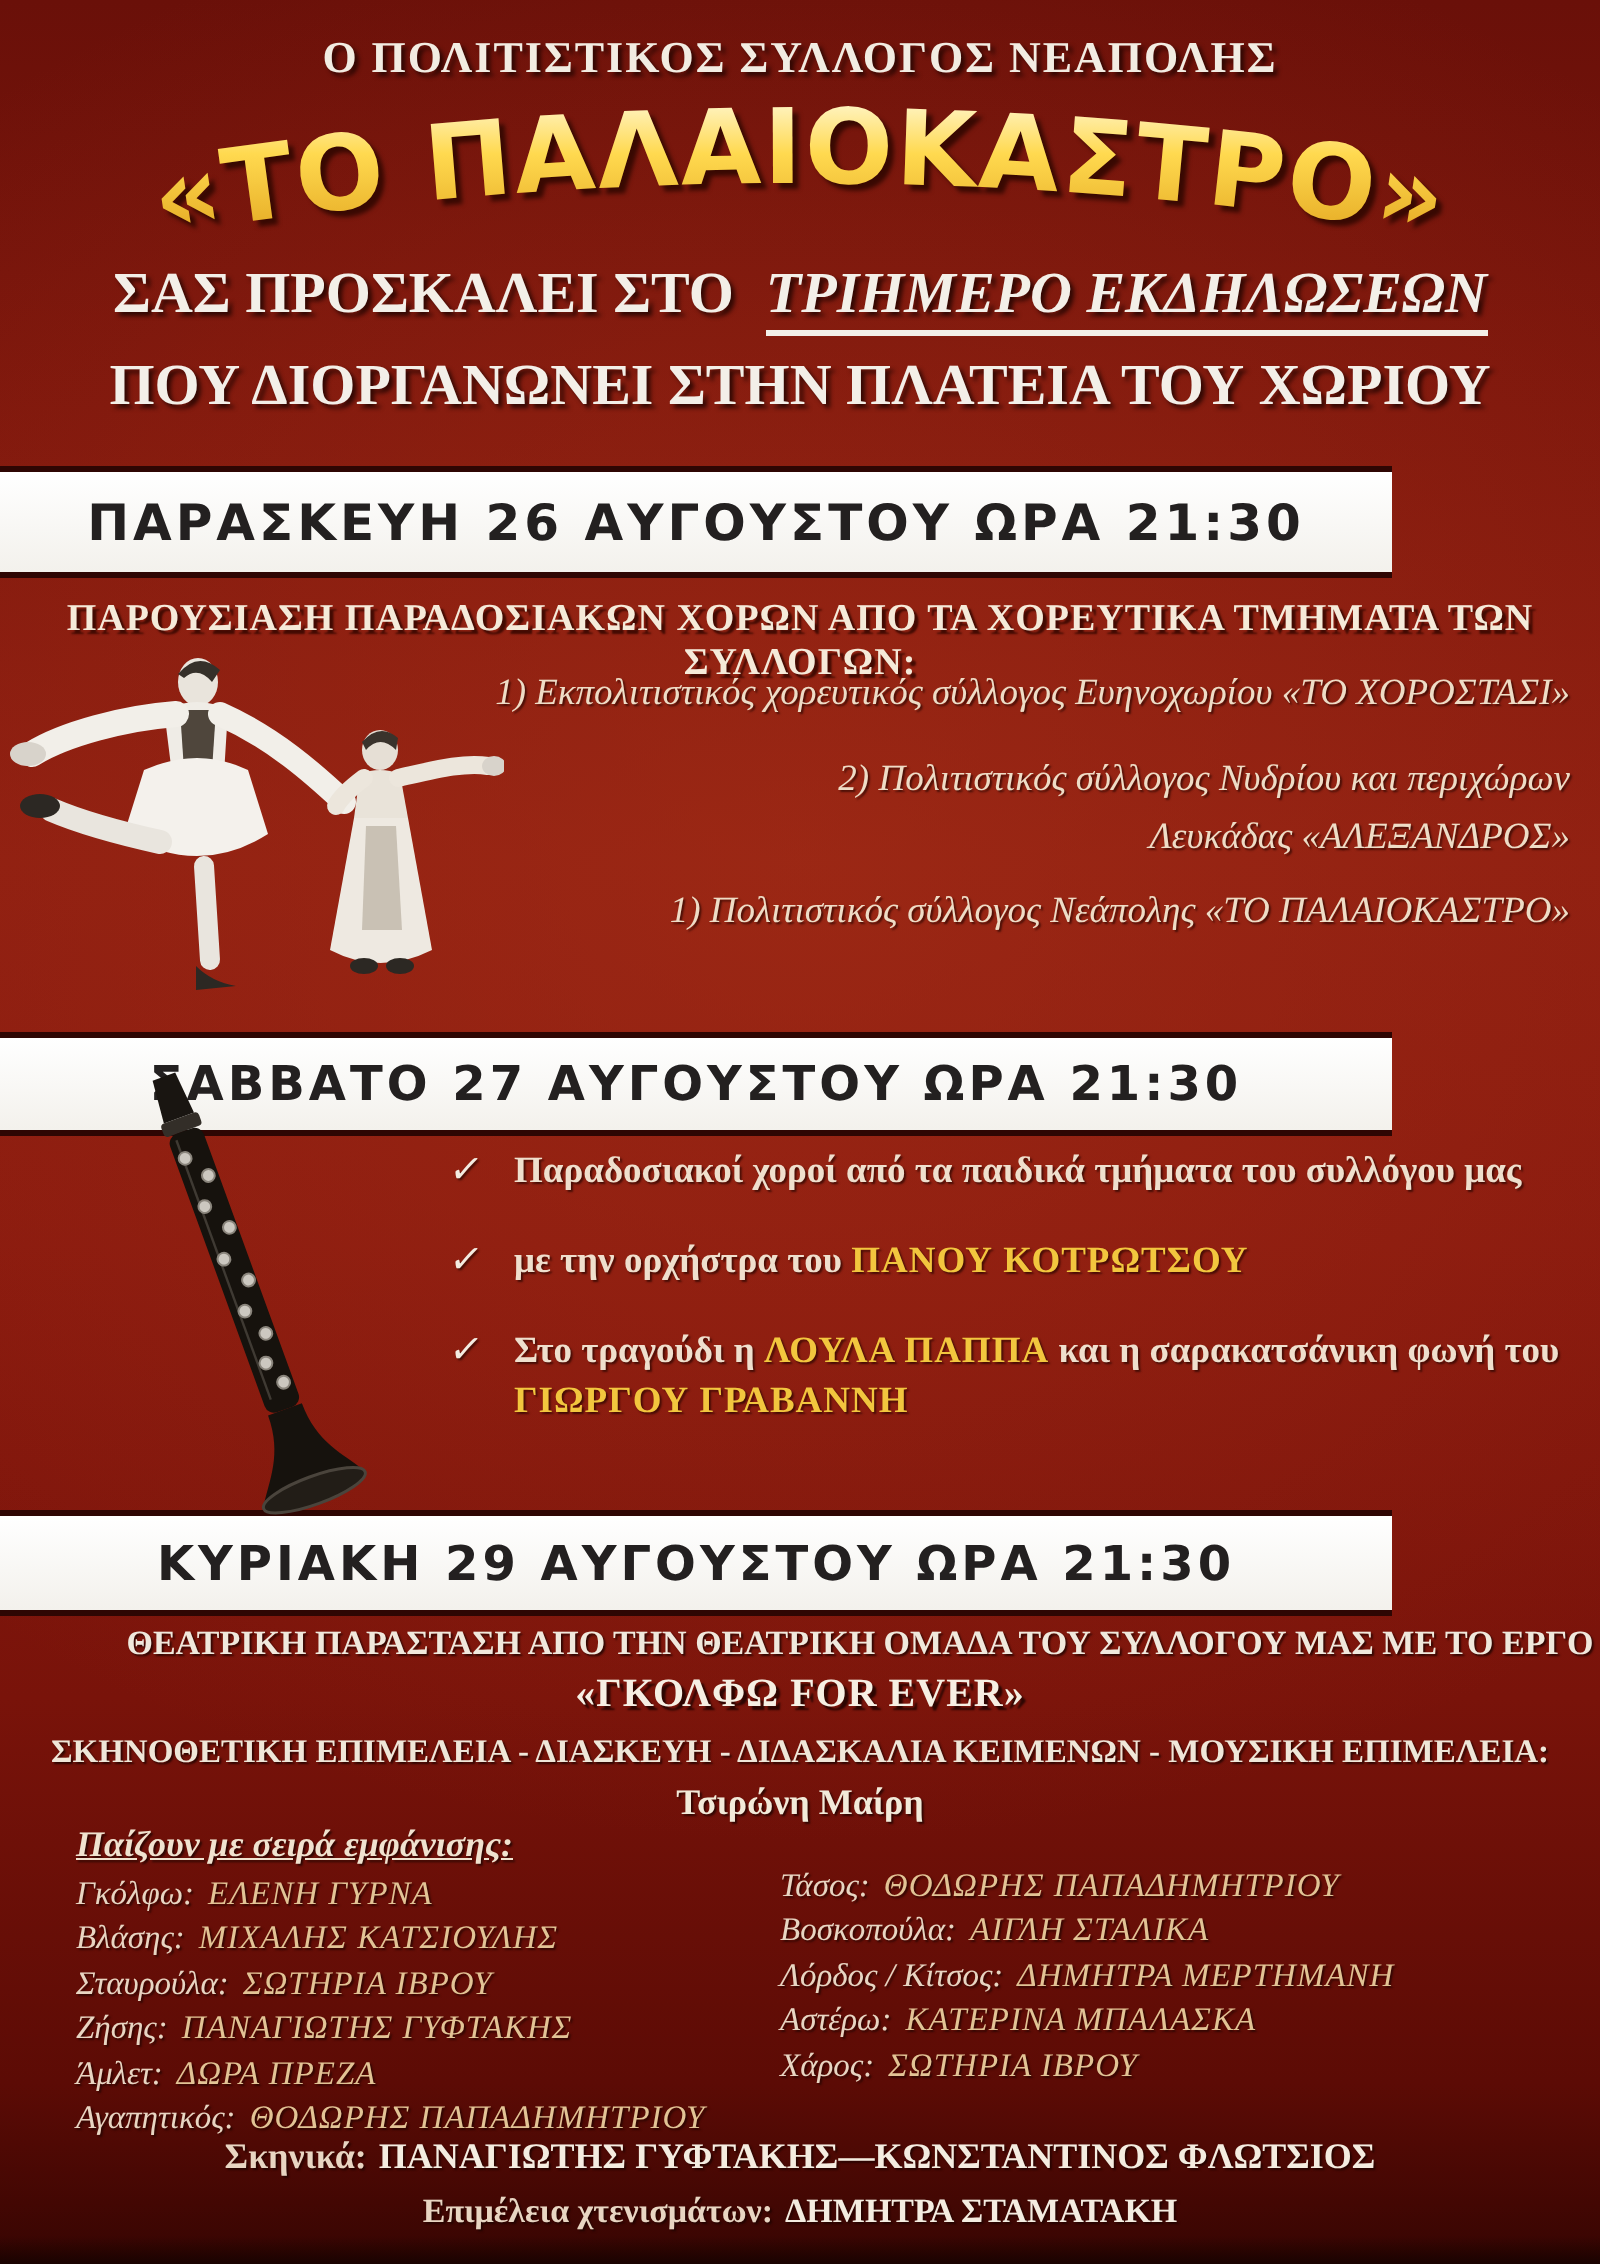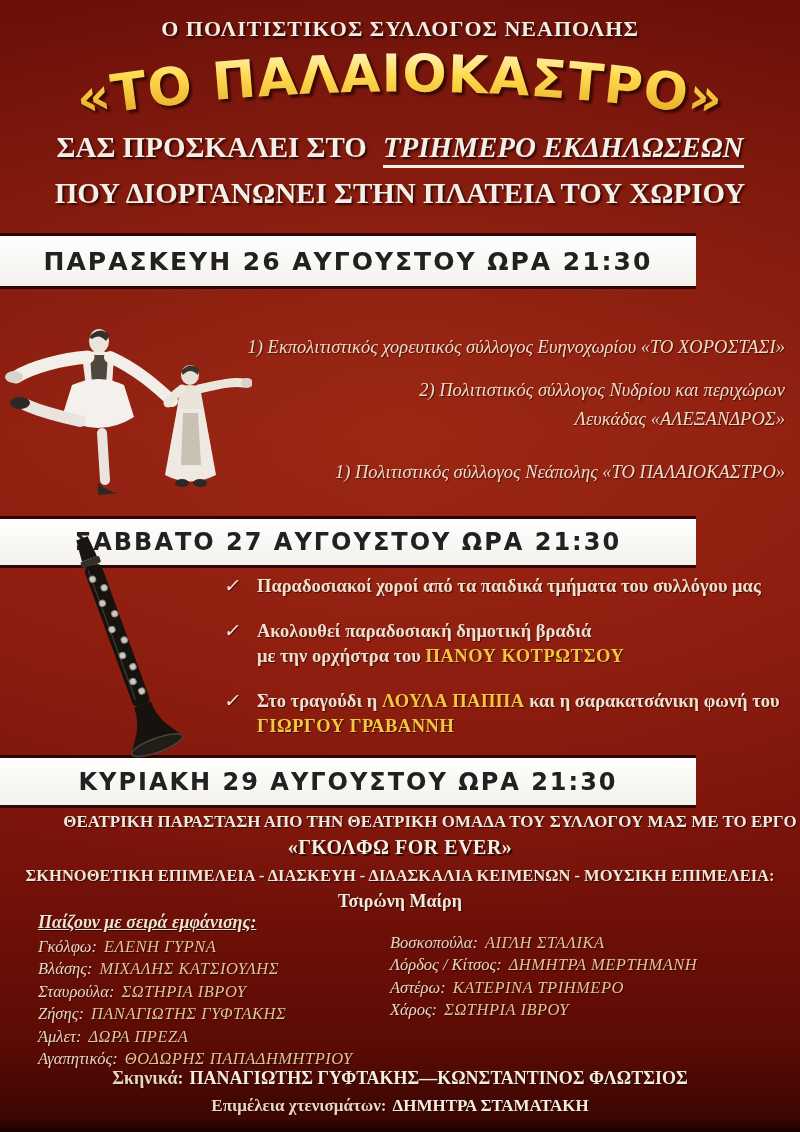--- a/index.html
+++ b/index.html
@@ -29,21 +29,21 @@
     font-family:"DejaVu Sans",sans-serif;font-weight:600;color:#232020;letter-spacing:2px;z-index:2;}
   .band-1{top:233px;height:50px;font-size:25px;}
   .band-2{top:516px;height:46px;font-size:24px;text-align:right;}
   .band-3{top:755px;height:47px;font-size:24px;}
   
   .fri-heading{top:299px;font-size:19px;font-weight:bold;color:#f5ead9;
     text-shadow:2px 2px 1px rgba(62,9,2,.95);letter-spacing:.5px;}
   .fri-items{top:334px;left:240px;width:545px;text-align:right;
     font-style:italic;font-size:18.5px;color:#eedcc6;text-shadow:1px 1px 1px rgba(40,5,0,.7);}
   .fri-items .li{line-height:26px;}
-  .li-sp-a{margin-bottom:17px;} .li-sp-b{margin-bottom:3px;} .li-sp-c{margin-bottom:27px;}
+  .li-sp-a{margin-bottom:17px;} .li-sp-b{margin-bottom:3px;} .li-sp-c{margin-bottom:11px;}
   
   .sat-items{top:574px;left:225px;width:565px;font-size:18.5px;font-weight:600;
     color:#efdfcd;text-shadow:1px 1px 1px rgba(40,5,0,.7);}
   .sat-item{position:relative;padding-left:32px;line-height:25px;}
   .sat-gap{margin-top:20px;}
   .check{position:absolute;left:0;top:-1px;color:#f3ece1;font-size:19px;font-weight:bold;
     font-family:"DejaVu Sans",sans-serif;transform:skewX(-10deg);}
   .gold-name{color:#f2c63e;font-weight:bold;letter-spacing:.5px;}
   
   .dancers{top:325px;left:2px;z-index:4;}
@@ -87,20 +87,21 @@
     </text>
   </svg>
 
   <div class="abs center invite invite-1">
     <span>ΣΑΣ ΠΡΟΣΚΑΛΕΙ ΣΤΟ</span><span class="invite-ul">ΤΡΙΗΜΕΡΟ ΕΚΔΗΛΩΣΕΩΝ</span>
   </div>
   <div class="abs center invite invite-2">ΠΟΥ ΔΙΟΡΓΑΝΩΝΕΙ ΣΤΗΝ ΠΛΑΤΕΙΑ ΤΟΥ ΧΩΡΙΟΥ</div>
 
   <div class="abs band band-1">ΠΑΡΑΣΚΕΥΗ 26 ΑΥΓΟΥΣΤΟΥ ΩΡΑ 21:30</div>
 
+  <div class="abs center fri-heading">ΠΑΡΟΥΣΙΑΣΗ ΠΑΡΑΔΟΣΙΑΚΩΝ ΧΟΡΩΝ ΑΠΟ ΤΑ ΧΟΡΕΥΤΙΚΑ ΤΜΗΜΑΤΑ ΤΩΝ ΣΥΛΛΟΓΩΝ:</div>
 
   <div class="abs fri-items">
     <div class="li li-sp-a">1)  Εκπολιτιστικός χορευτικός σύλλογος Ευηνοχωρίου «ΤΟ ΧΟΡΟΣΤΑΣΙ»</div>
     <div class="li li-sp-b">2)  Πολιτιστικός σύλλογος Νυδρίου και περιχώρων</div>
     <div class="li li-sp-c">Λευκάδας  «ΑΛΕΞΑΝΔΡΟΣ»</div>
     <div class="li">1)  Πολιτιστικός σύλλογος Νεάπολης «ΤΟ ΠΑΛΑΙΟΚΑΣΤΡΟ»</div>
   </div>
 
   <svg class="abs dancers" width="250" height="190" viewBox="0 0 250 190">
     <ellipse cx="97" cy="16" rx="10" ry="12" fill="#e9e4dc"></ellipse>
@@ -150,21 +151,20 @@
     </g>
   </svg>
 
   <div class="abs sat-items">
     <div class="sat-item">
       <span class="check">✓</span>
       <span>Παραδοσιακοί χοροί από τα παιδικά τμήματα του συλλόγου μας</span>
     </div>
     <div class="sat-item sat-gap">
       <span class="check">✓</span>
-      <div>Ακολουθεί παραδοσιακή δημοτική βραδιά</div>
       <div><span>με την ορχήστρα του </span><span class="gold-name">ΠΑΝΟΥ ΚΟΤΡΩΤΣΟΥ</span></div>
     </div>
     <div class="sat-item sat-gap">
       <span class="check">✓</span>
       <div><span>Στο τραγούδι η </span><span class="gold-name">ΛΟΥΛΑ ΠΑΠΠΑ</span><span> και η σαρακατσάνικη φωνή του</span></div>
       <div><span class="gold-name">ΓΙΩΡΓΟΥ ΓΡΑΒΑΝΝΗ</span></div>
     </div>
   </div>
 
   <div class="abs band band-3">ΚΥΡΙΑΚΗ 29 ΑΥΓΟΥΣΤΟΥ ΩΡΑ 21:30</div>
@@ -179,23 +179,24 @@
   <div class="abs cast-col cast-left">
     <div><span class="role">Γκόλφω:</span><span class="cast-name">ΕΛΕΝΗ ΓΥΡΝΑ</span></div>
     <div><span class="role">Βλάσης:</span><span class="cast-name">ΜΙΧΑΛΗΣ ΚΑΤΣΙΟΥΛΗΣ</span></div>
     <div><span class="role">Σταυρούλα:</span><span class="cast-name">ΣΩΤΗΡΙΑ ΙΒΡΟΥ</span></div>
     <div><span class="role">Ζήσης:</span><span class="cast-name">ΠΑΝΑΓΙΩΤΗΣ ΓΥΦΤΑΚΗΣ</span></div>
     <div><span class="role">Άμλετ:</span><span class="cast-name">ΔΩΡΑ ΠΡΕΖΑ</span></div>
     <div><span class="role">Αγαπητικός:</span><span class="cast-name">ΘΟΔΩΡΗΣ ΠΑΠΑΔΗΜΗΤΡΙΟΥ</span></div>
   </div>
 
   <div class="abs cast-col cast-right">
+    <div><span class="role">Τάσος:</span><span class="cast-name">ΘΟΔΩΡΗΣ ΠΑΠΑΔΗΜΗΤΡΙΟΥ</span></div>
     <div><span class="role">Βοσκοπούλα:</span><span class="cast-name">ΑΙΓΛΗ ΣΤΑΛΙΚΑ</span></div>
     <div><span class="role">Λόρδος / Κίτσος:</span><span class="cast-name">ΔΗΜΗΤΡΑ ΜΕΡΤΗΜΑΝΗ</span></div>
-    <div><span class="role">Αστέρω:</span><span class="cast-name">ΚΑΤΕΡΙΝΑ ΤΡΙΗΜΕΡΟ</span></div>
+    <div><span class="role">Αστέρω:</span><span class="cast-name">ΚΑΤΕΡΙΝΑ ΜΠΑΛΑΣΚΑ</span></div>
     <div><span class="role">Χάρος:</span><span class="cast-name">ΣΩΤΗΡΙΑ ΙΒΡΟΥ</span></div>
   </div>
 
   <div class="abs center sun-scenery">
     <span class="role">Σκηνικά:</span><span class="strong">ΠΑΝΑΓΙΩΤΗΣ ΓΥΦΤΑΚΗΣ—ΚΩΝΣΤΑΝΤΙΝΟΣ ΦΛΩΤΣΙΟΣ</span>
   </div>
   <div class="abs center sun-hair">
     <span class="role">Επιμέλεια χτενισμάτων:</span><span class="strong">ΔΗΜΗΤΡΑ ΣΤΑΜΑΤΑΚΗ</span>
   </div>
 

